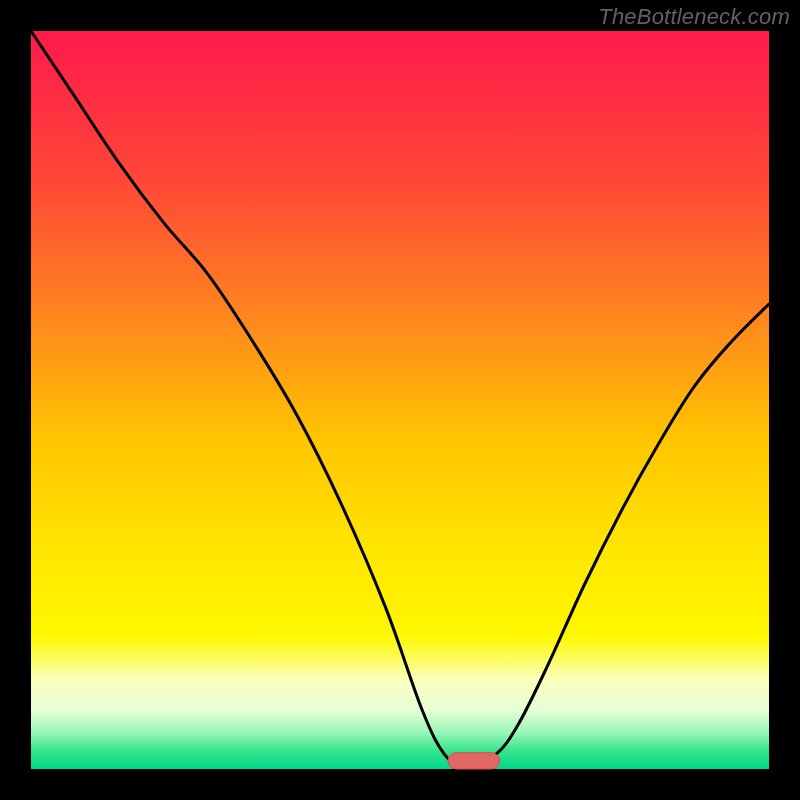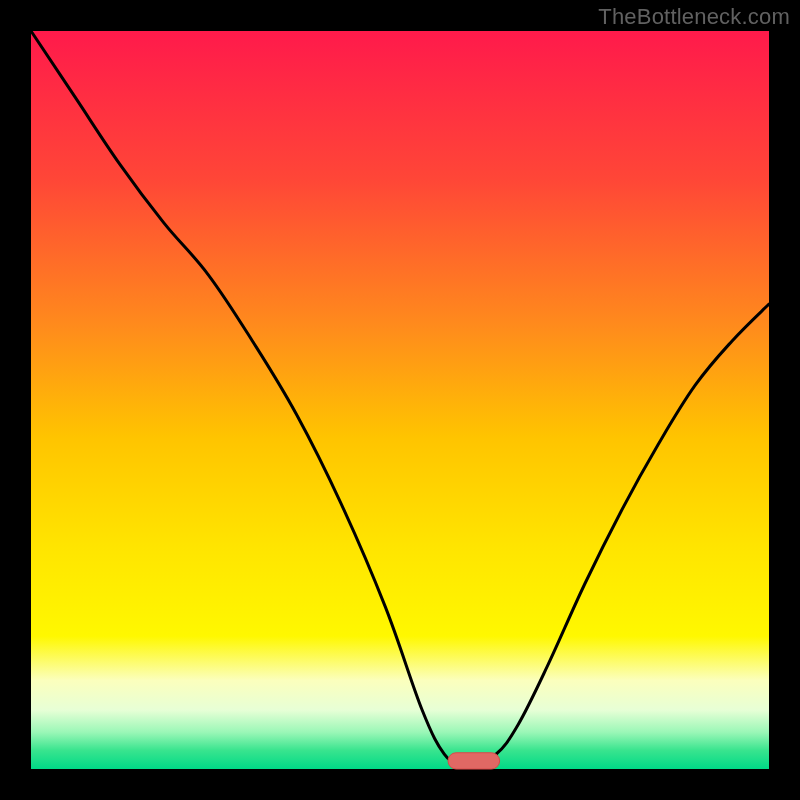--- a/index.html
+++ b/index.html
@@ -8,20 +8,21 @@
     width: 800px;
     height: 800px;
     background: #ffffff;
     font-family: Arial, Helvetica, sans-serif;
     overflow: hidden;
   }
   .stage {
     position: relative;
     width: 800px;
     height: 596px;
+    font-style: italic;
   }
   .watermark {
     position: absolute;
     top: 4px;
     right: 10px;
     font-size: 22px;
     color: #616161;
     font-weight: 400;
     font-family: Arial, sans-serif;
     letter-spacing: 0.2px;

